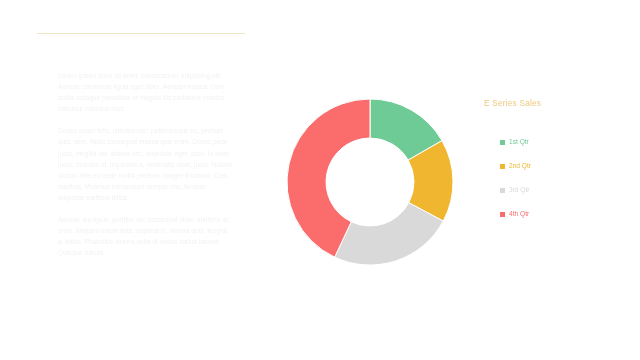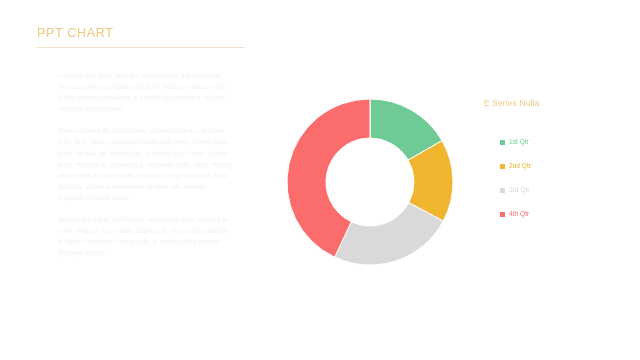--- a/index.html
+++ b/index.html
@@ -109,21 +109,20 @@
   .legend-label {
     line-height: 1;
   }
 </style>
 </head>
 <body>
 
 <div class="slide">
 
   <div class="title-block">
-    <div class="slide-title">PPT CHART</div>
     <div class="title-rule"></div>
   </div>
 
   <div class="body-copy">
     <p>Lorem ipsum dolor sit amet, consectetuer adipiscing elit. Aenean commodo ligula eget dolor. Aenean massa. Cum sociis natoque penatibus et magnis dis parturient montes, nascetur ridiculus mus.</p>
     <p>Donec quam felis, ultricies nec, pellentesque eu, pretium quis, sem. Nulla consequat massa quis enim. Donec pede justo, fringilla vel, aliquet nec, vulputate eget, arcu. In enim justo, rhoncus ut, imperdiet a, venenatis vitae, justo. Nullam dictum felis eu pede mollis pretium. Integer tincidunt. Cras dapibus. Vivamus elementum semper nisi. Aenean vulputate eleifend tellus.</p>
     <p>Aenean leo ligula, porttitor eu, consequat vitae, eleifend ac, enim. Aliquam lorem ante, dapibus in, viverra quis, feugiat a, tellus. Phasellus viverra nulla ut metus varius laoreet. Quisque rutrum.</p>
   </div>
 
   <div class="chart-area">
@@ -131,21 +130,21 @@
       <g id="donut-slices">
           <path d="M 83 0 A 83 83 0 0 1 154.96686819665268 41.650636256822246 L 121.14244014422592 61.08483721611579 A 43.99 43.99 0 0 0 83 39.01 Z" fill="#6ECB96" stroke="#ffffff" stroke-width="1"></path>
           <path d="M 154.96686819665268 41.650636256822246 A 83 83 0 0 1 156.23017179410112 122.06842636972259 L 121.8119910508736 103.70626597595297 A 43.99 43.99 0 0 0 121.14244014422592 61.08483721611579 Z" fill="#F0B630" stroke="#ffffff" stroke-width="1"></path>
           <path d="M 156.23017179410112 122.06842636972259 A 83 83 0 0 1 47.660318800099 158.1006453546796 L 64.26996896405247 122.8033420379802 A 43.99 43.99 0 0 0 121.8119910508736 103.70626597595297 Z" fill="#D9D9D9" stroke="#ffffff" stroke-width="1"></path>
           <path d="M 47.660318800099 158.1006453546796 A 83 83 0 0 1 82.99999999999999 0 L 82.99999999999999 39.01 A 43.99 43.99 0 0 0 64.26996896405247 122.8033420379802 Z" fill="#FB6C6C" stroke="#ffffff" stroke-width="1"></path>
         </g>
     </svg>
   </div>
 
   <div class="legend">
-    <div class="legend-title">E Series Nulla</div>
+    <div class="legend-title">E Series Sales</div>
     <ul class="legend-list" id="legend-list">
         <li class="legend-item">
           <span class="legend-swatch" style="background: rgb(110, 203, 150);"></span>
           <span class="legend-label" style="color: rgb(110, 203, 150);">1st Qtr</span>
         </li>
         <li class="legend-item">
           <span class="legend-swatch" style="background: rgb(240, 182, 48);"></span>
           <span class="legend-label" style="color: rgb(240, 182, 48);">2nd Qtr</span>
         </li>
         <li class="legend-item">

